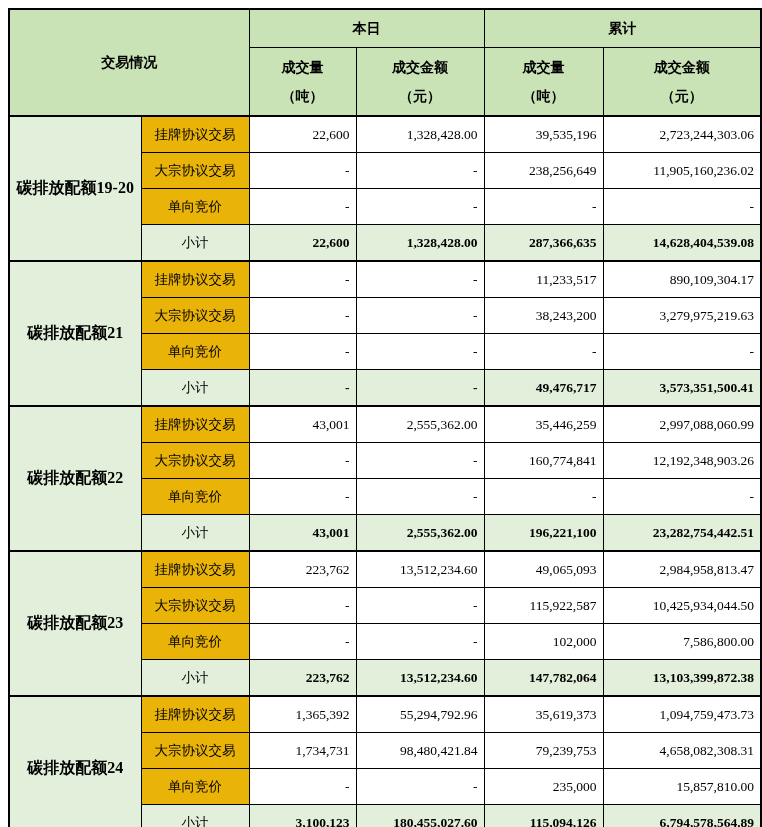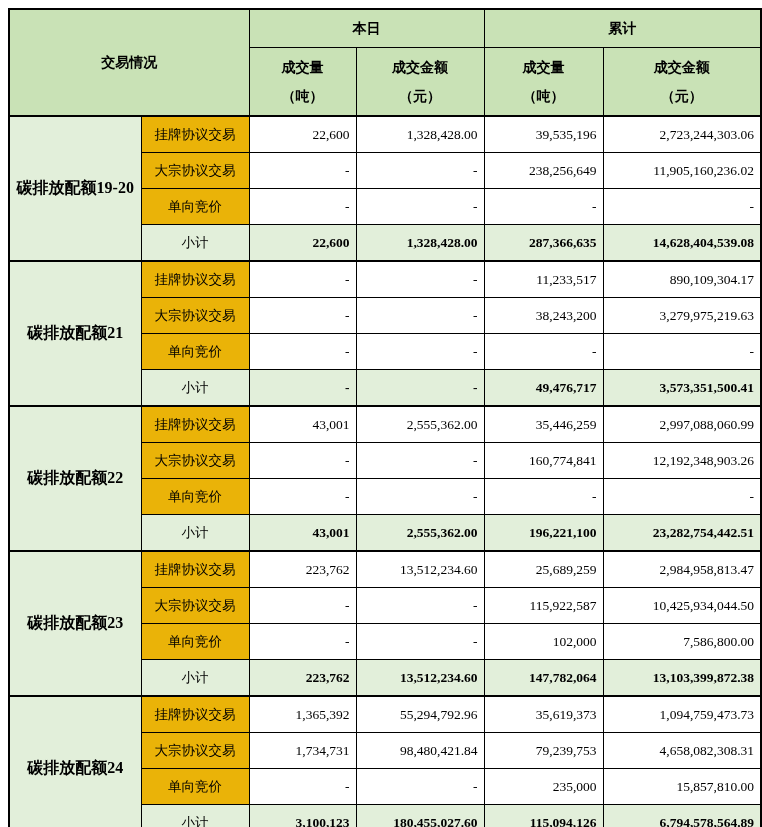--- a/index.html
+++ b/index.html
@@ -181,21 +181,21 @@
           <td class="num">43,001</td>
           <td class="num">2,555,362.00</td>
           <td class="num">196,221,100</td>
           <td class="num">23,282,754,442.51</td>
         </tr>
         <tr class="group-start">
           <td class="group-name" rowspan="4">碳排放配额23</td>
           <td class="row-label">挂牌协议交易</td>
           <td class="num">223,762</td>
           <td class="num">13,512,234.60</td>
-          <td class="num">25,689,259</td>
+          <td class="num">49,065,093</td>
           <td class="num">2,984,958,813.47</td>
         </tr>
         <tr class="">
           <td class="row-label">大宗协议交易</td>
           <td class="num">-</td>
           <td class="num">-</td>
           <td class="num">115,922,587</td>
           <td class="num">10,425,934,044.50</td>
         </tr>
         <tr class="">

